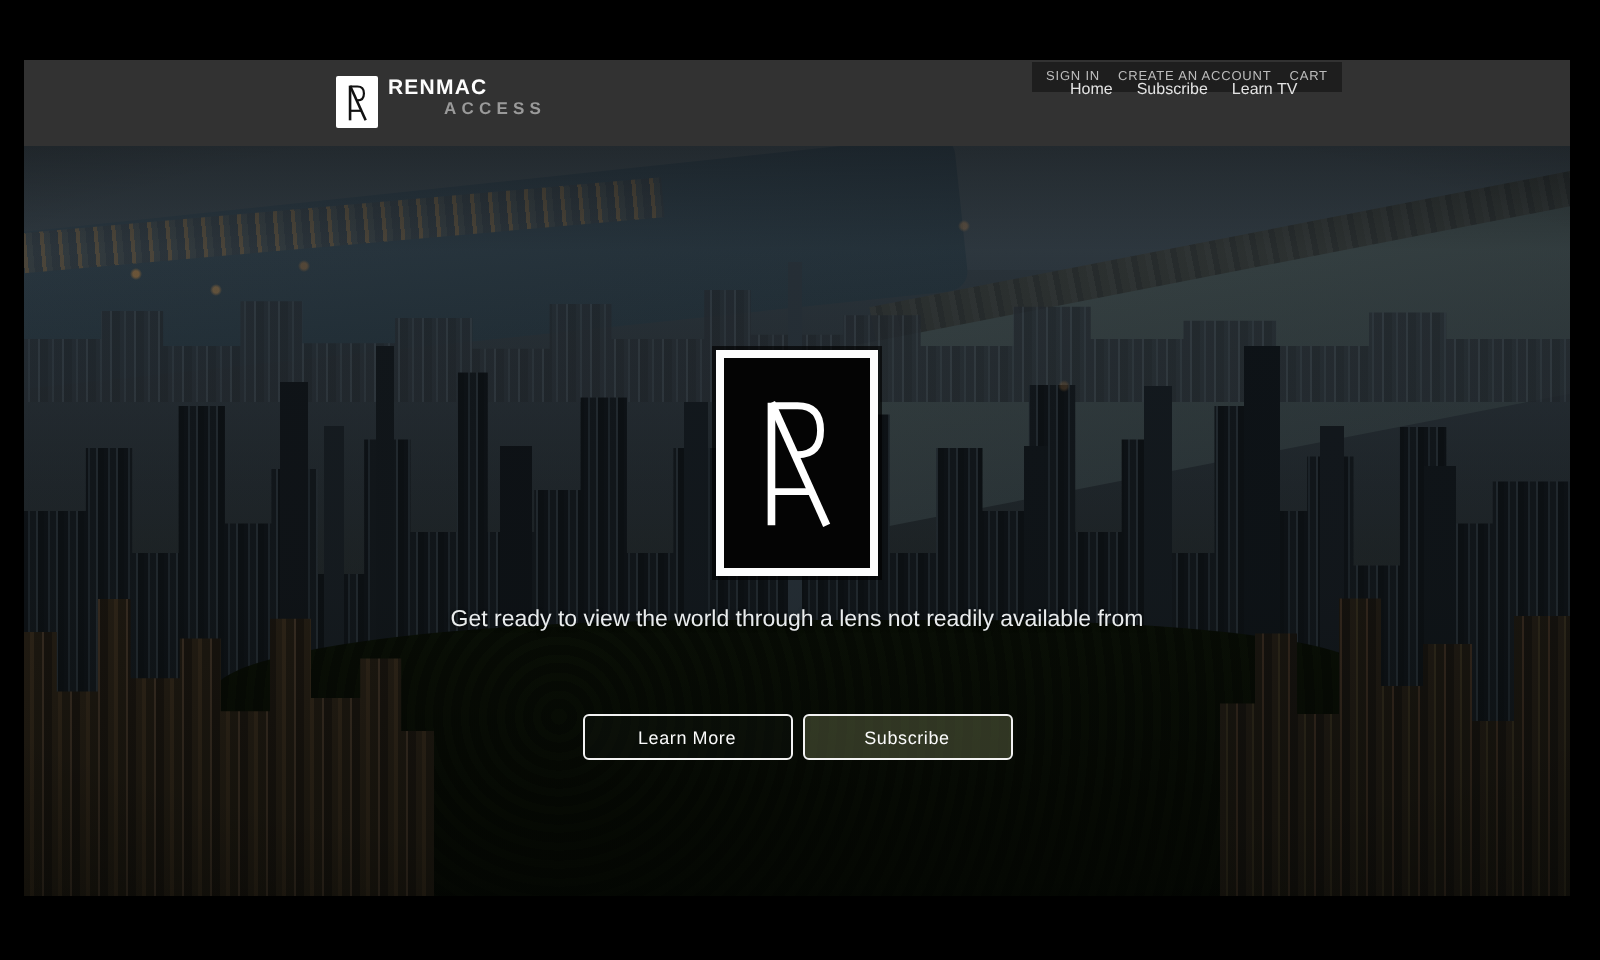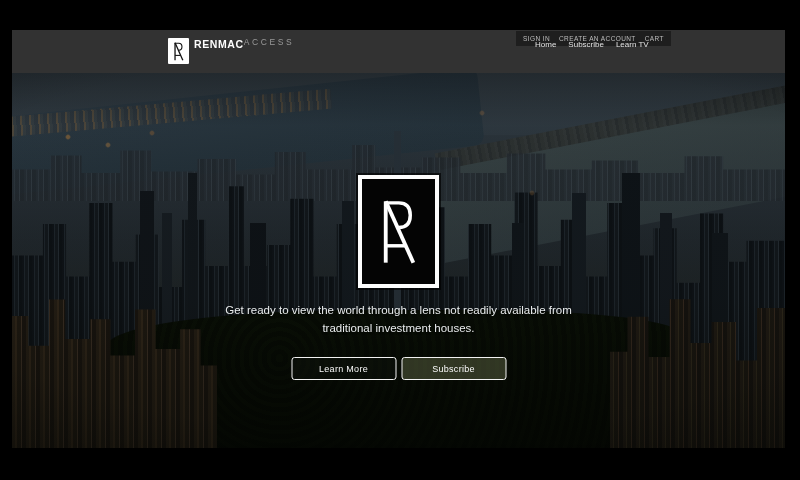--- a/index.html
+++ b/index.html
@@ -7,23 +7,23 @@
        font-family:"Liberation Sans","DejaVu Sans",sans-serif;}
   .stage{position:absolute;left:12px;top:30px;width:773px;height:418px;
          background:#0d1014;overflow:hidden;}
 
   
   .site-header{position:relative;width:100%;height:43px;background:var(--header-bg,#323232);}
   .brand{position:absolute;left:156px;top:8px;display:flex;align-items:flex-start;gap:5px;}
   .brand-mark{width:21px;height:26px;background:#fff;border-radius:1px;
               display:flex;align-items:center;justify-content:center;}
   .brand-mark svg{width:13px;height:21px;display:block;}
-  .brand-text{display:flex;flex-direction:row;line-height:1.15;}
+  .brand-text{display:flex;flex-direction:column;line-height:1.15;}
   .brand-name{font-size:10.5px;font-weight:700;letter-spacing:.6px;color:#fdfdfd;}
-  .brand-sub{font-size:8.5px;font-weight:400;letter-spacing:2.6px;color:var(--brand-subtext,#9a9a9a);}
+  .brand-sub{font-size:8.5px;font-weight:700;letter-spacing:2.6px;color:var(--brand-subtext,#9a9a9a);margin-left:28px;}
   .account-nav{position:absolute;left:504px;top:1px;height:15px;padding:0 7px;
                background:var(--account-strip-bg,#1e1e1e);
                display:flex;align-items:center;gap:9px;}
   .account-nav a{font-size:6.5px;letter-spacing:.4px;color:#bdbdbd;text-decoration:none;white-space:nowrap;cursor:pointer;}
   .main-nav{position:absolute;left:523px;top:10px;display:flex;gap:12px;}
   .main-nav a{font-size:8px;color:#e3e3e3;text-decoration:none;white-space:nowrap;cursor:pointer;}
 
   
   .hero{position:relative;width:100%;height:375px;overflow:hidden;
         background:linear-gradient(180deg,#3c474f 0%,#323d45 18%,#272f35 45%,#232a2b 62%,#1d2418 80%,#12160e 100%);}
@@ -155,20 +155,20 @@
     <div class="hero-logo">
       <svg viewBox="0 0 60 92" fill="none" stroke="#ffffff" stroke-width="5">
         <path d="M14 6 V86"></path>
           <path d="M14 6 L50 86"></path>
         <path d="M16 8 H31 Q46 8 46 24 Q46 40 31 40 H28" stroke-width="4.5"></path>
         <path d="M14 64 H40" stroke-width="4.5"></path>
       </svg>
     </div>
 
     <p class="tagline"><span>Get ready to view the world through a lens not readily available from</span><br>
-      <span>traditional investment houses.</span></p>
+      </p>
 
     <div class="cta-row">
       <button class="btn-learn">Learn More</button>
       <button class="btn-subscribe">Subscribe</button>
     </div>
   </div>
 </div>
 
 </body></html>

